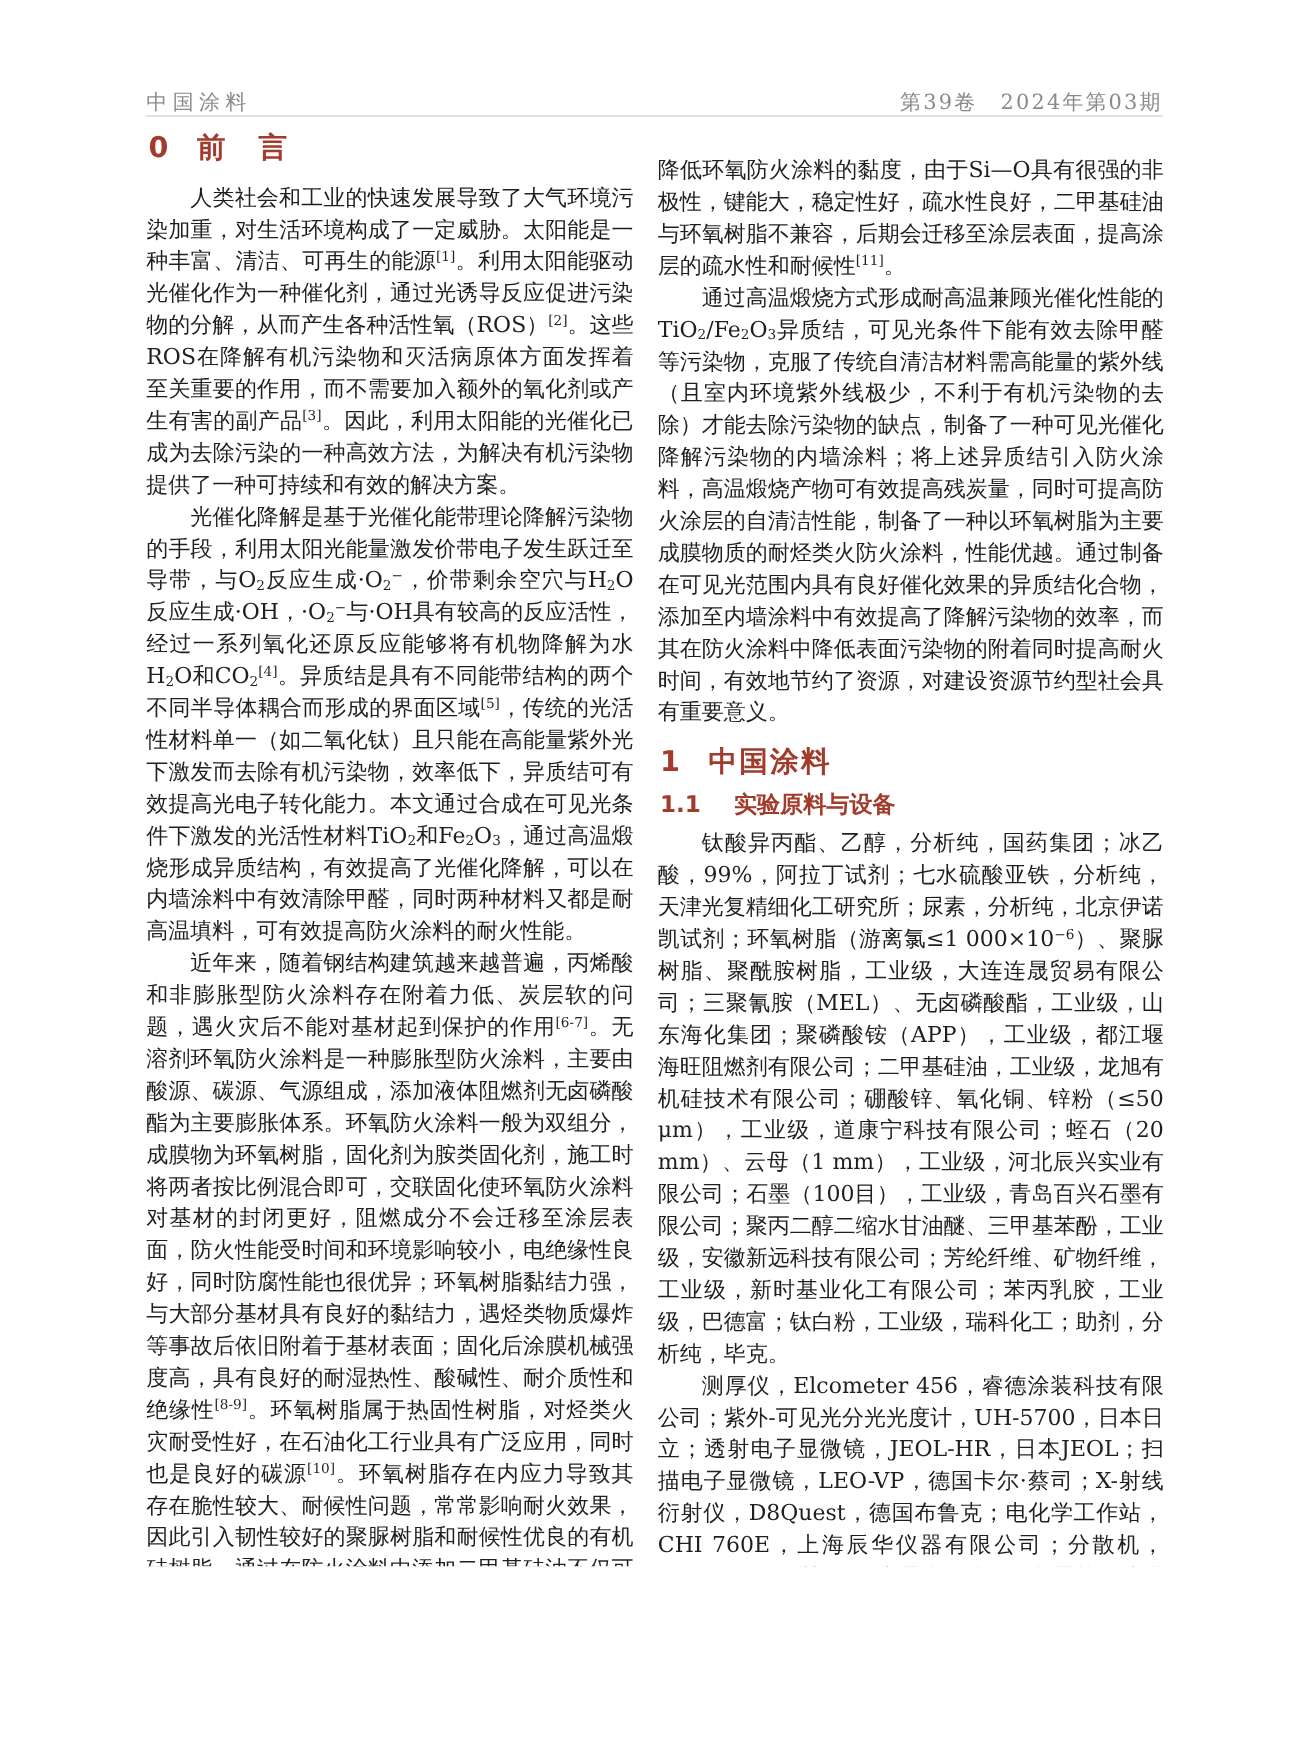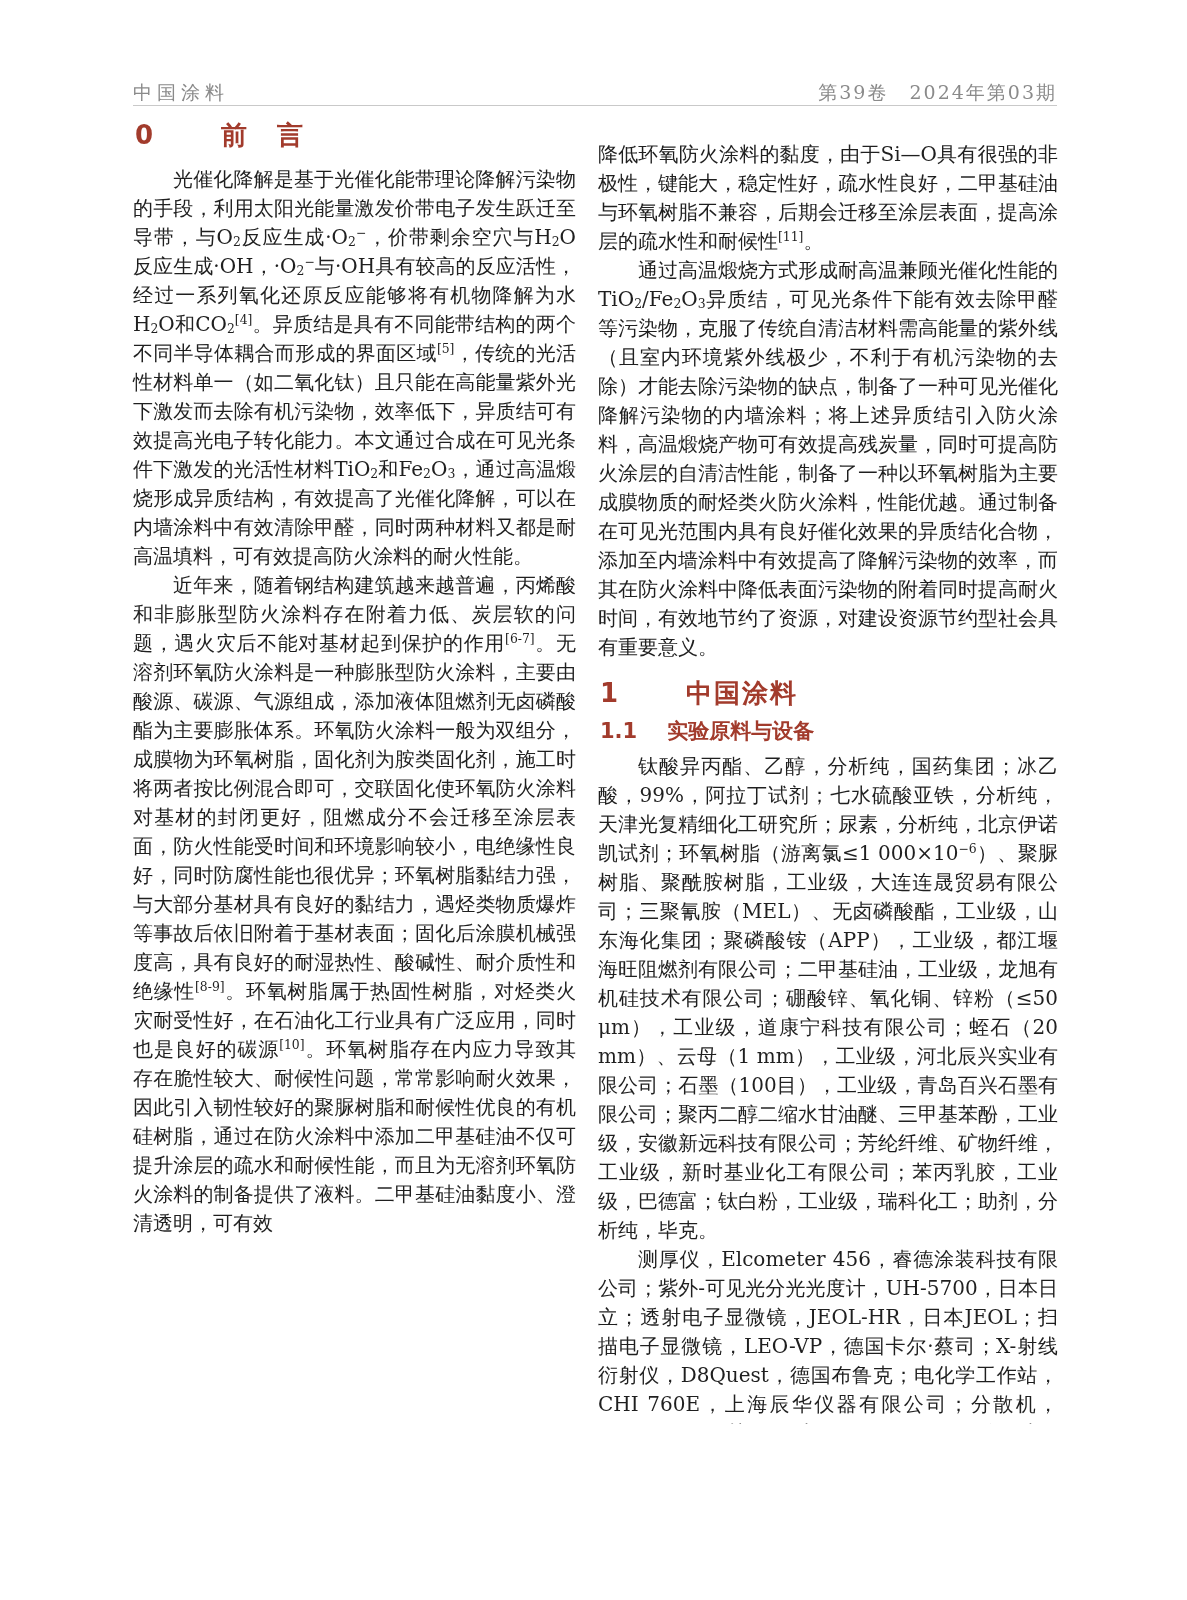--- a/index.html
+++ b/index.html
@@ -40,21 +40,21 @@
   sup{font-size:0.62em;line-height:0;vertical-align:0.55em;}
   sub{font-size:0.62em;line-height:0;vertical-align:-0.2em;}
   
   h2.section{
     margin:6px 0 13px 2px;
     font-family:"DejaVu Sans","Liberation Sans",sans-serif;
     font-size:26px;line-height:34px;font-weight:bold;
     color:#a23b2c;text-align:left;
   }
   h2.section .sec-num{margin-right:26px;}
-  h2.section .sec-title{letter-spacing:2px;margin-left:42px;}
+  h2.section .sec-title{letter-spacing:2px;}
   .col-right h2.section{margin:14px 0 6px 2px;}
   h3.subsection{
     margin:0 0 6px 2px;
     font-family:"DejaVu Sans","Liberation Sans",sans-serif;
     font-size:21px;line-height:30px;font-weight:bold;
     color:#a23b2c;text-align:left;
   }
   h3.subsection .sec-num{margin-right:30px;}
   
   .footer{
@@ -88,20 +88,21 @@
     <span class="issue">第39卷　2024年第03期</span>
   </div>
   <div class="head-rule"></div>
 
   <div class="main">
 
     <div class="col col-left">
       <h2 class="section">
         <span class="sec-num">0</span><span class="sec-title">前　言</span>
       </h2>
+      <p class="indent">人类社会和工业的快速发展导致了大气环境污染加重，对生活环境构成了一定威胁。太阳能是一种丰富、清洁、可再生的能源<sup>[1]</sup>。利用太阳能驱动光催化作为一种催化剂，通过光诱导反应促进污染物的分解，从而产生各种活性氧（ROS）<sup>[2]</sup>。这些ROS在降解有机污染物和灭活病原体方面发挥着至关重要的作用，而不需要加入额外的氧化剂或产生有害的副产品<sup>[3]</sup>。因此，利用太阳能的光催化已成为去除污染的一种高效方法，为解决有机污染物提供了一种可持续和有效的解决方案。</p>
       <p class="indent">光催化降解是基于光催化能带理论降解污染物的手段，利用太阳光能量激发价带电子发生跃迁至导带，与O<sub>2</sub>反应生成·O<sub>2</sub><sup>−</sup>，价带剩余空穴与H<sub>2</sub>O反应生成·OH，·O<sub>2</sub><sup>−</sup>与·OH具有较高的反应活性，经过一系列氧化还原反应能够将有机物降解为水H<sub>2</sub>O和CO<sub>2</sub><sup>[4]</sup>。异质结是具有不同能带结构的两个不同半导体耦合而形成的界面区域<sup>[5]</sup>，传统的光活性材料单一（如二氧化钛）且只能在高能量紫外光下激发而去除有机污染物，效率低下，异质结可有效提高光电子转化能力。本文通过合成在可见光条件下激发的光活性材料TiO<sub>2</sub>和Fe<sub>2</sub>O<sub>3</sub>，通过高温煅烧形成异质结构，有效提高了光催化降解，可以在内墙涂料中有效清除甲醛，同时两种材料又都是耐高温填料，可有效提高防火涂料的耐火性能。</p>
       <p class="indent">近年来，随着钢结构建筑越来越普遍，丙烯酸和非膨胀型防火涂料存在附着力低、炭层软的问题，遇火灾后不能对基材起到保护的作用<sup>[6-7]</sup>。无溶剂环氧防火涂料是一种膨胀型防火涂料，主要由酸源、碳源、气源组成，添加液体阻燃剂无卤磷酸酯为主要膨胀体系。环氧防火涂料一般为双组分，成膜物为环氧树脂，固化剂为胺类固化剂，施工时将两者按比例混合即可，交联固化使环氧防火涂料对基材的封闭更好，阻燃成分不会迁移至涂层表面，防火性能受时间和环境影响较小，电绝缘性良好，同时防腐性能也很优异；环氧树脂黏结力强，与大部分基材具有良好的黏结力，遇烃类物质爆炸等事故后依旧附着于基材表面；固化后涂膜机械强度高，具有良好的耐湿热性、酸碱性、耐介质性和绝缘性<sup>[8-9]</sup>。环氧树脂属于热固性树脂，对烃类火灾耐受性好，在石油化工行业具有广泛应用，同时也是良好的碳源<sup>[10]</sup>。环氧树脂存在内应力导致其存在脆性较大、耐候性问题，常常影响耐火效果，因此引入韧性较好的聚脲树脂和耐候性优良的有机硅树脂，通过在防火涂料中添加二甲基硅油不仅可提升涂层的疏水和耐候性能，而且为无溶剂环氧防火涂料的制备提供了液料。二甲基硅油黏度小、澄清透明，可有效</p>
     </div>
 
     <div class="col col-right">
       <p class="noindent first">降低环氧防火涂料的黏度，由于Si—O具有很强的非极性，键能大，稳定性好，疏水性良好，二甲基硅油与环氧树脂不兼容，后期会迁移至涂层表面，提高涂层的疏水性和耐候性<sup>[11]</sup>。</p>
       <p class="indent">通过高温煅烧方式形成耐高温兼顾光催化性能的TiO<sub>2</sub>/Fe<sub>2</sub>O<sub>3</sub>异质结，可见光条件下能有效去除甲醛等污染物，克服了传统自清洁材料需高能量的紫外线（且室内环境紫外线极少，不利于有机污染物的去除）才能去除污染物的缺点，制备了一种可见光催化降解污染物的内墙涂料；将上述异质结引入防火涂料，高温煅烧产物可有效提高残炭量，同时可提高防火涂层的自清洁性能，制备了一种以环氧树脂为主要成膜物质的耐烃类火防火涂料，性能优越。通过制备在可见光范围内具有良好催化效果的异质结化合物，添加至内墙涂料中有效提高了降解污染物的效率，而其在防火涂料中降低表面污染物的附着同时提高耐火时间，有效地节约了资源，对建设资源节约型社会具有重要意义。</p>
       <h2 class="section">
         <span class="sec-num">1</span><span class="sec-title">中国涂料</span>
       </h2>

